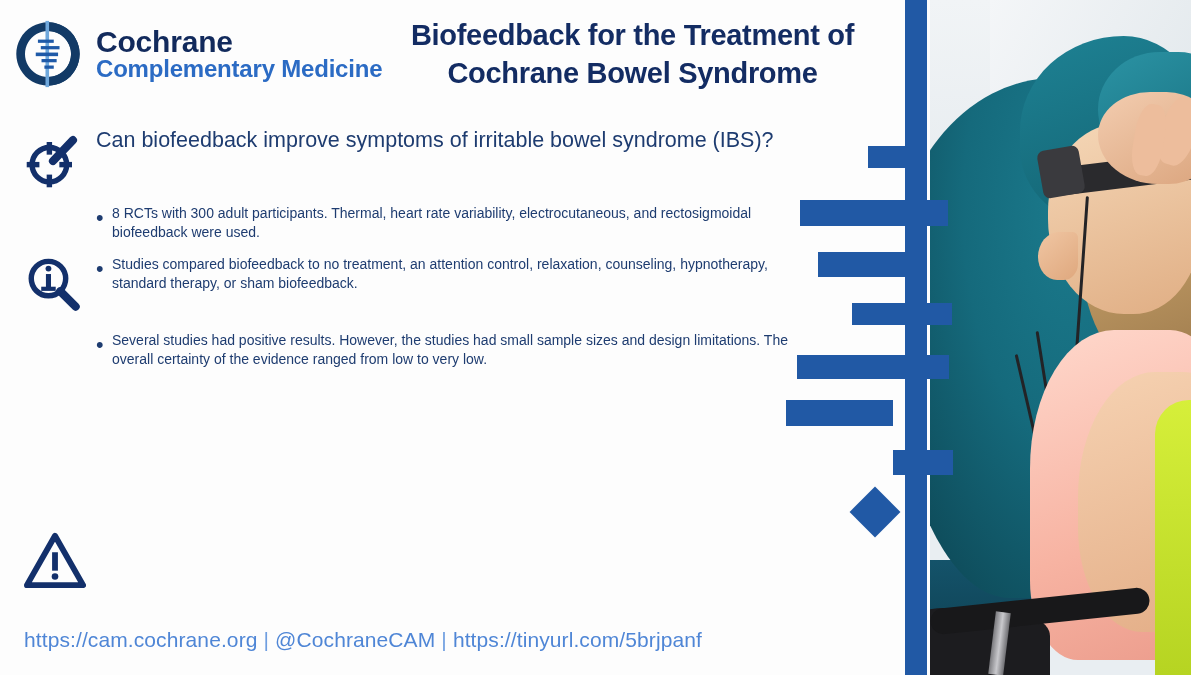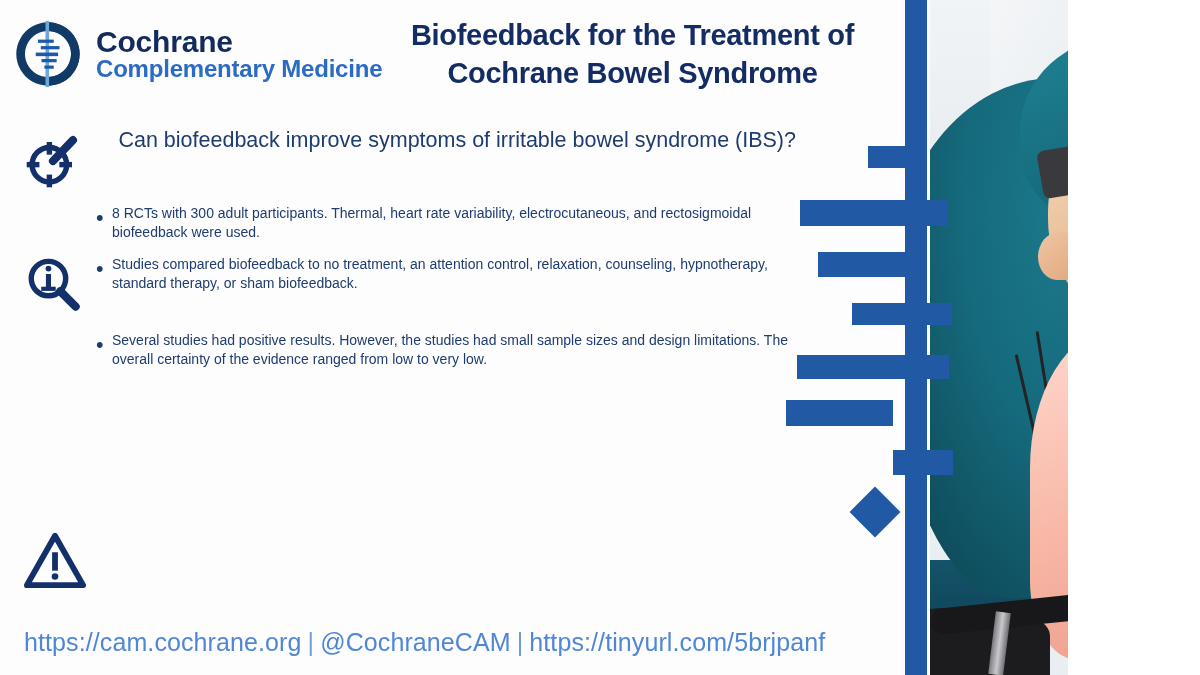--- a/index.html
+++ b/index.html
@@ -2,21 +2,21 @@
 <html><head>
 <meta charset="utf-8">
 <style>
   html, body {
     margin: 0;
     padding: 0;
     background: #ffffff;
   }
   #infographic {
     position: relative;
-    width: 1068px;
+    width: 1191px;
     height: 675px;
     overflow: hidden;
     background: #fdfdfd;
     font-family: "Liberation Sans", sans-serif;
     color: #1b3668;
   }
 
   
   .photo-panel {
     position: absolute;
@@ -147,21 +147,21 @@
   .title {
     position: absolute; left: 360px; top: 16px; width: 545px;
     text-align: center;
     font-size: 29px; font-weight: bold; line-height: 1.32;
     color: #132c63; letter-spacing: -0.3px;
   }
 
   
   .row { position: absolute; display: flex; align-items: flex-start; }
   .row-icon { flex: none; }
-  .row-text { font-size: 21.5px; line-height: 1.33; color: #1e3c70; text-align: right; }
+  .row-text { font-size: 21.5px; line-height: 1.33; color: #1e3c70; }
 
   .question { left: 24px; top: 126px; width: 790px; }
   .question .row-icon { width: 66px; margin-top: 6px; }
   .question .row-text { margin-left: 6px; width: 700px; }
 
   .bullets { position: absolute; left: 24px; top: 204px; width: 800px; }
   .bullet-row { display: flex; align-items: flex-start; margin-bottom: 6px; }
   .bullet-icon { width: 72px; flex: none; }
   .bullet-body { flex: 1; display: flex; }
   .bullet-dot {
@@ -169,21 +169,21 @@
   }
   .bullet-text { font-size: 14px; line-height: 1.33; color: #1e3c70; }
 
   .conclusion { left: 24px; top: 527px; width: 800px; }
   .conclusion .row-icon { width: 72px; margin-top: 2px; }
   .conclusion .row-text { width: 700px; }
 
   
   .footer {
     position: absolute; left: 24px; top: 628px;
-    font-size: 25px; color: #4f86d6; letter-spacing: 0.1px; text-align: center;
+    font-size: 21px; color: #4f86d6; letter-spacing: 0.1px; text-align: center;
   }
   .footer .sep { color: #6f9ee0; margin: 0 6px; }
 </style>
 </head>
 <body>
 
 <div id="infographic">
 
   <div class="photo-panel">
     <div class="ph-wallL"></div>

